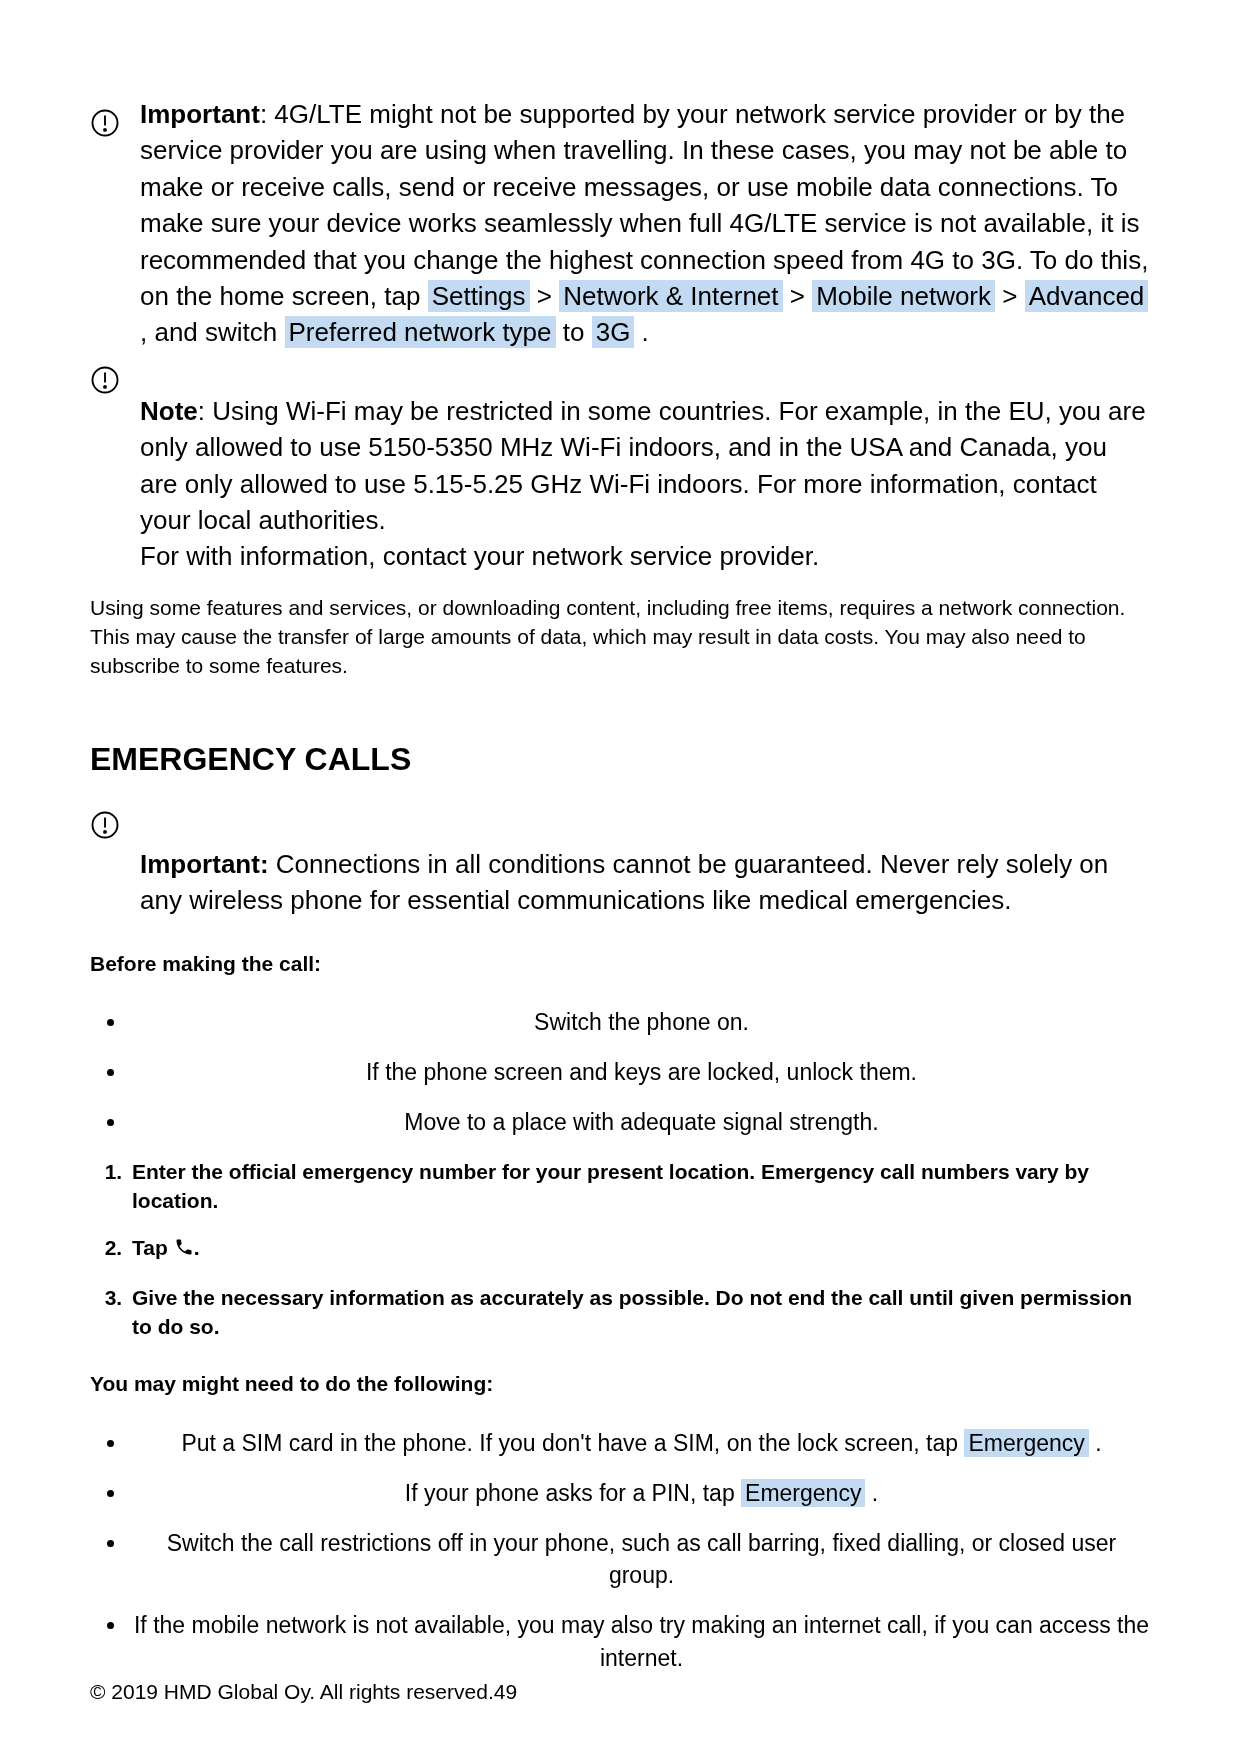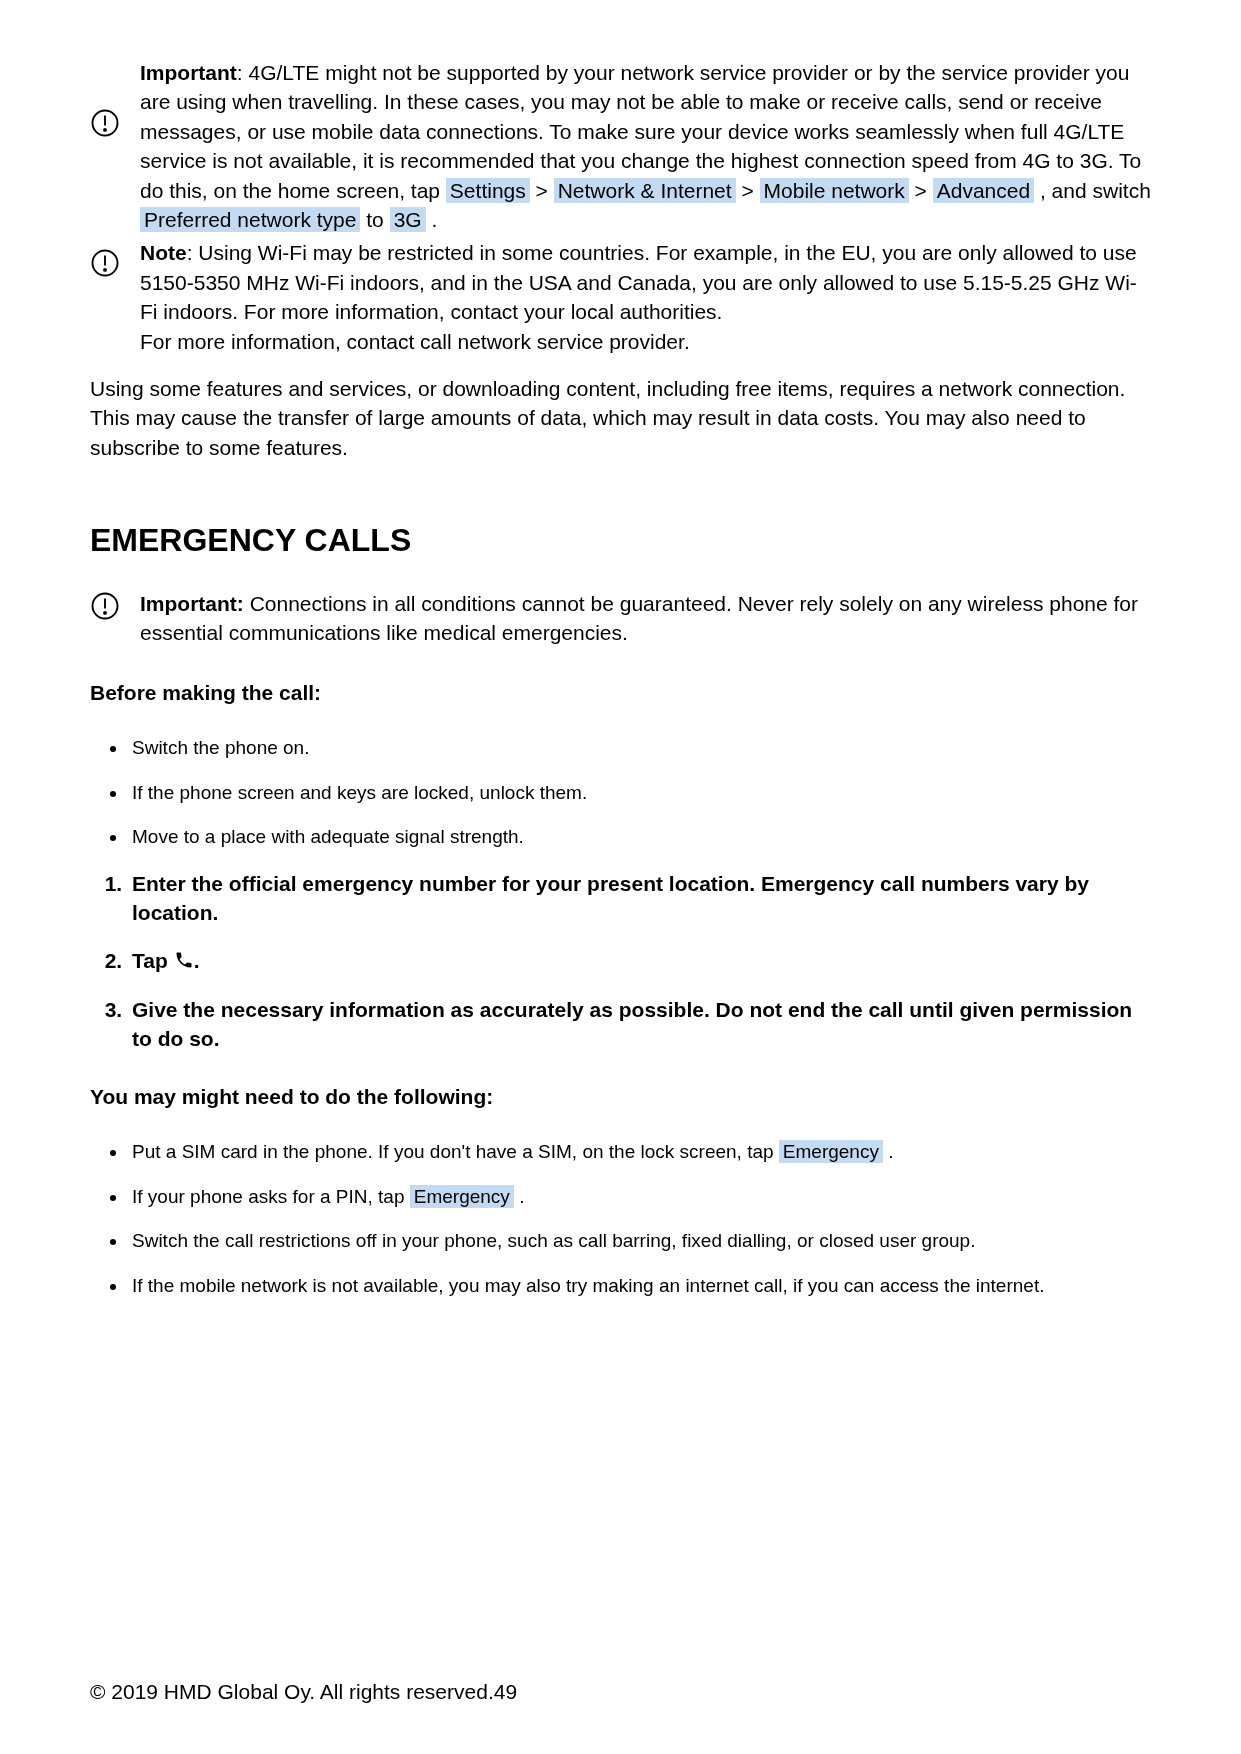--- a/index.html
+++ b/index.html
@@ -32,22 +32,23 @@
       flex-shrink: 0;
       margin-top: 50px;
     }
     .note-icon.second {
       margin-top: 10px;
     }
     .note-icon.third {
       margin-top: 2px;
     }
     .note-text {
-      font-size: 21px;
-      line-height: 1.4;
+      font-size: 26px;
+      line-height: 1.4;
+      margin-top: 38px;
     }
     .bold {
       font-weight: bold;
     }
     .hl {
       background: #c3dbf2;
       padding: 1px 4px;
     }
     .body-para {
       font-size: 21px;
@@ -69,22 +70,23 @@
     .lead {
       font-size: 21px;
       line-height: 1.4;
       margin-bottom: 28px;
       margin-top: 28px;
       font-weight: bold;
     }
     ul.bullets {
       list-style: disc;
       padding-left: 38px;
-      font-size: 19px;
-      line-height: 1.4;
+      font-size: 23px;
+      line-height: 1.4;
+      text-align: center;
     }
     ul.bullets li {
       margin-bottom: 18px;
       padding-left: 4px;
     }
     ol.nums {
       list-style: decimal;
       padding-left: 38px;
       font-size: 21px;
       line-height: 1.4;
@@ -137,21 +139,21 @@
   <div class="note-row">
     <div class="note-icon second">
       <svg class="alert-circle" viewBox="0 0 24 24" fill="none" stroke="#000" stroke-width="1.5">
         <circle cx="12" cy="12" r="10"></circle>
         <line x1="12" y1="6" x2="12" y2="14"></line>
         <circle cx="12" cy="17.5" r="0.8" fill="#000"></circle>
       </svg>
     </div>
     <div class="note-text">
       <span class="bold">Note</span><span>: Using Wi-Fi may be restricted in some countries. For example, in the EU, you are only allowed to use 5150-5350 MHz Wi-Fi indoors, and in the USA and Canada, you are only allowed to use 5.15-5.25 GHz Wi-Fi indoors. For more information, contact your local authorities.</span>
-      <div>For more information, contact call network service provider.</div>
+      <div>For with information, contact your network service provider.</div>
     </div>
   </div>
 
   <div class="body-para">Using some features and services, or downloading content, including free items, requires a network connection. This may cause the transfer of large amounts of data, which may result in data costs. You may also need to subscribe to some features.</div>
 
   <div class="section-heading">EMERGENCY CALLS</div>
 
   <div class="important-row">
     <div class="note-icon third">
       <svg class="alert-circle" viewBox="0 0 24 24" fill="none" stroke="#000" stroke-width="1.5">

